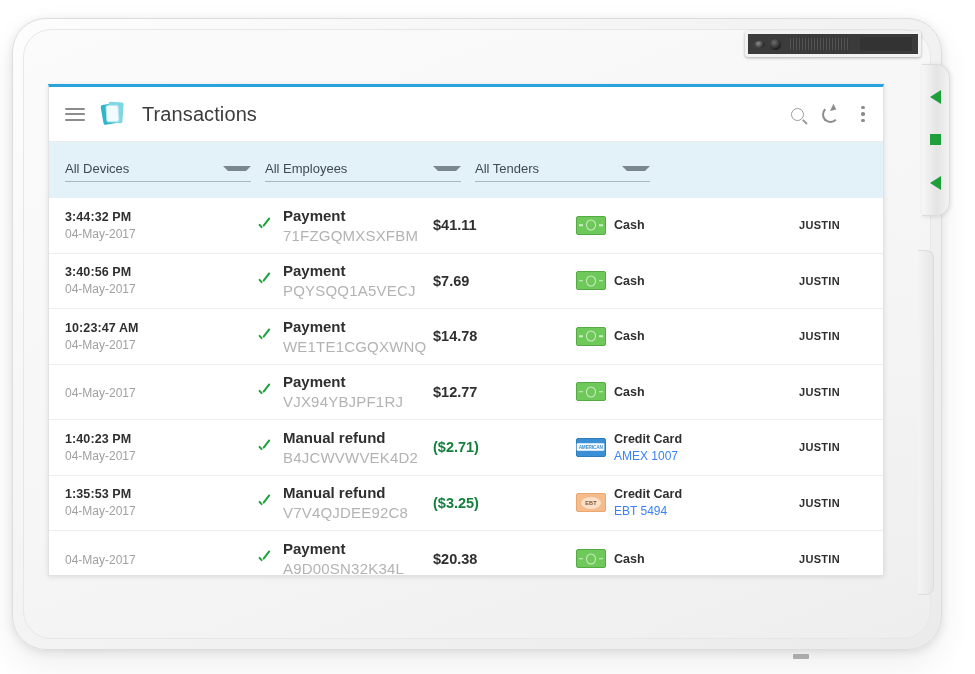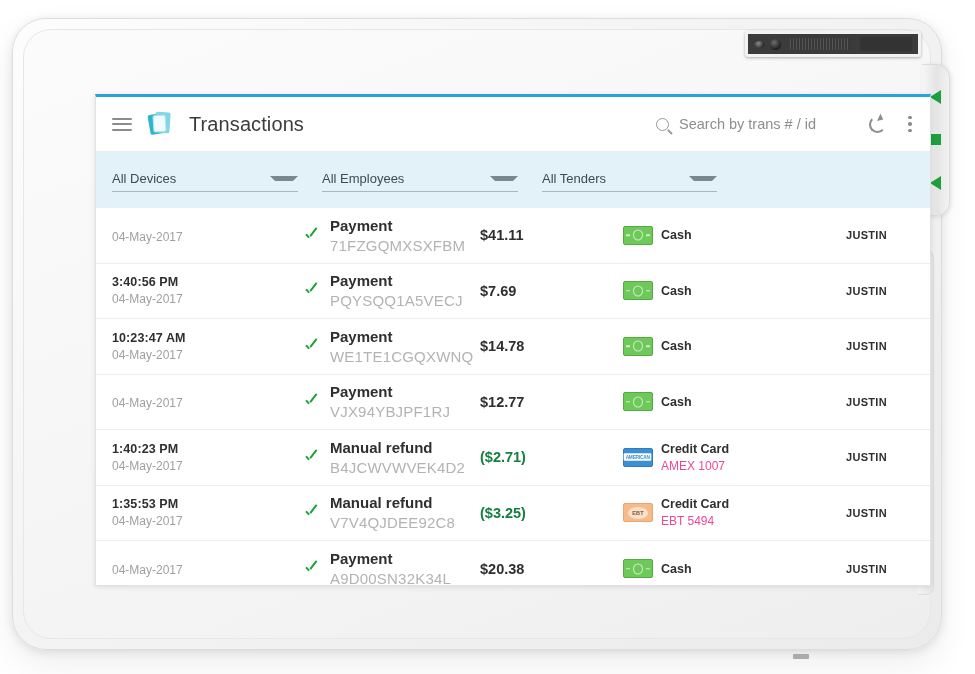--- a/index.html
+++ b/index.html
@@ -126,31 +126,30 @@
     height: 5px;
     background: #9a9a9a;
     border-radius: 1px;
     opacity: .8;
   }
 
   
   .app {
     position: absolute;
     left: 48px;
-    top: 94px;
+    top: 84px;
     width: 836px;
     height: 492px;
     background: #ffffff;
     border: 1px solid #e2e2e2;
     border-top: 3px solid #29a3dc;
     box-shadow: 0 1px 5px rgba(0,0,0,.10);
     overflow: hidden;
     display: flex;
     flex-direction: column;
-    margin-left: 47px;
   }
 
   
   .app-header {
     height: 55px;
     flex: 0 0 55px;
     background: #ffffff;
     display: flex;
     align-items: center;
     padding: 0 14px 0 16px;
@@ -253,21 +252,21 @@
     margin: 2.8px 0;
   }
 
   
   .filter-bar {
     flex: 0 0 46px;
     background: #e3f1f8;
     display: flex;
     align-items: center;
     padding: 16px 16px;
-    gap: 14px;
+    gap: 4px;
   }
   .filter {
     display: flex;
     align-items: center;
     border-bottom: 1px solid #a9b7c0;
     padding: 3px 0 5px 0;
     margin-right: 10px;
     cursor: pointer;
   }
   .filter:last-child { margin-right: 0; }
@@ -396,21 +395,21 @@
   }
   .icon-ebt span {
     font-size: 5.5px; font-weight: bold; color: #7a5334;
     background: #fbe0c9;
     border-radius: 50%;
     padding: 3px 4px;
     letter-spacing: .2px;
   }
 
   .tender-main { font-size: 12.5px; font-weight: bold; color: #2f2f2f; }
-  .tender-sub  { font-size: 12px; color: #ec4899; margin-top: 3px; }
+  .tender-sub  { font-size: 12px; color: #3b82f6; margin-top: 3px; }
 
   .col-employee {
     flex: 1;
     text-align: center;
     font-size: 11px;
     font-weight: bold;
     color: #2f2f2f;
     letter-spacing: .3px;
   }
 </style>
@@ -451,21 +450,20 @@
         <div class="c1"></div>
           <div class="c2"></div>
           <div class="c3"></div>
       </div>
 
       <div class="app-title">Transactions</div>
 
       <div class="header-right">
         <div class="search-box">
           <div class="search-icon"></div>
-          <input class="search-input" type="text" placeholder="Search by trans # / id" style="">
         </div>
         <div class="refresh-icon"></div>
         <div class="kebab">
           <i></i>
             <i></i>
             <i></i>
         </div>
       </div>
     </div>
 
@@ -480,20 +478,21 @@
       </div>
       <div class="filter f-tenders">
         <span class="filter-label">All Tenders</span>
         <span class="caret"></span>
       </div>
     </div>
 
     <div class="rows" id="rows">
         <div class="row">
           <div class="col-time">
+            <div class="time-main">3:44:32 PM</div>
             <div class="time-sub">04-May-2017</div>
           </div>
           <div class="col-type">
             <span class="check"></span>
             <span>
               <div class="type-main">Payment</div>
               <div class="type-sub">71FZGQMXSXFBM</div>
             </span>
           </div>
           <div class="col-amount">$41.11</div>

